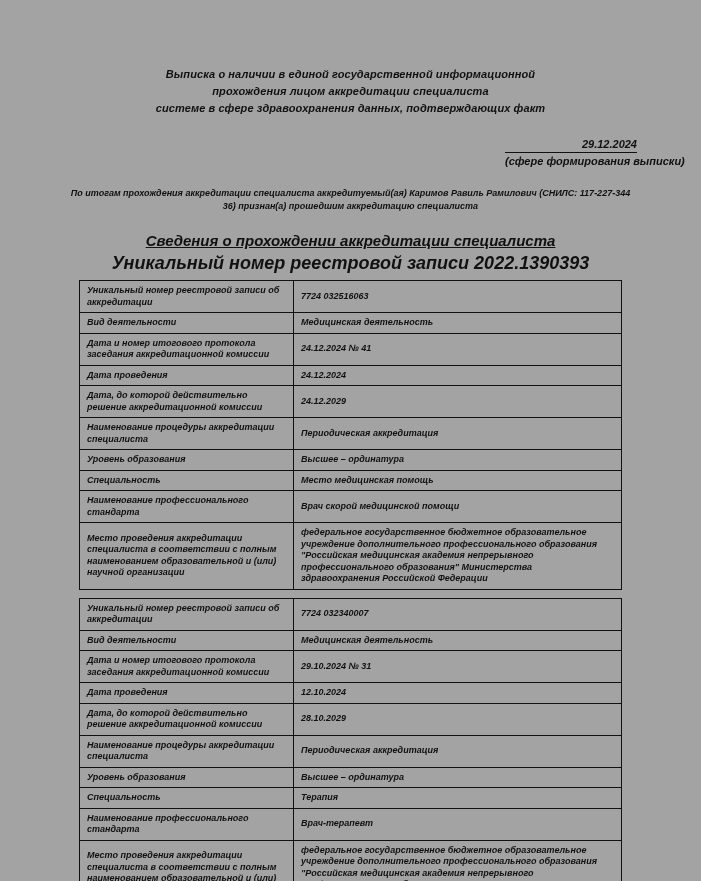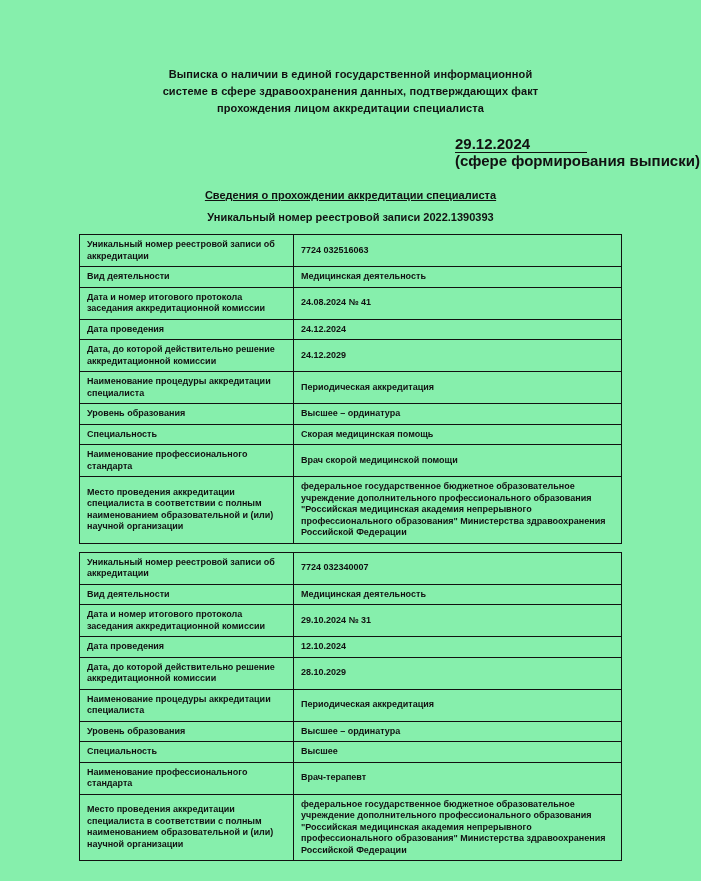--- a/index.html
+++ b/index.html
@@ -13,35 +13,36 @@
     overflow: hidden;
     font-family: "Liberation Sans", "DejaVu Sans", sans-serif;
     color: #111111;
     font-weight: 700;
   }
   .doc {
     width: 701px;
     height: 881px;
     box-sizing: border-box;
     padding-top: 66px;
-    background: #86efac;
+    background: #a3a3a3;
+    font-style: italic;
   }
   .doc-title {
     width: 470px;
     margin: 0 auto;
     text-align: center;
     font-size: 11px;
     line-height: 17px;
     letter-spacing: 0.1px;
   }
   .date-block {
     width: 132px;
-    margin: 21px 114px 0 auto;
-    text-align: left;
-    font-size: 15px;
+    margin: 21px 64px 0 auto;
+    text-align: right;
+    font-size: 11px;
   }
   .date-value {
     display: block;
     padding-bottom: 2px;
     border-bottom: 1px solid #111111;
     line-height: 12px;
   }
   .date-caption {
     display: block;
     padding-top: 2px;
@@ -51,28 +52,28 @@
   .intro {
     width: 562px;
     margin: 20px auto 0 auto;
     text-align: center;
     font-size: 9px;
     line-height: 13px;
   }
   .section-heading {
     margin: 22px auto 0 auto;
     text-align: center;
-    font-size: 11px;
+    font-size: 15px;
     line-height: 12px;
     text-decoration: underline;
   }
   .record-number {
     margin: 8px auto 0 auto;
     text-align: center;
-    font-size: 11px;
+    font-size: 18px;
     line-height: 16px;
   }
   table.acc-table {
     width: 543px;
     margin: 9px auto 0 auto;
     border-collapse: collapse;
     table-layout: fixed;
     padding-left: 24px;
   }
   table.acc-table + table.acc-table {
@@ -89,67 +90,68 @@
   td.label-cell  { width: 198px; }
   td.value-cell  { padding-left: 10px; }
 </style>
 </head>
 <body>
 
 <div class="doc">
 
   <div class="doc-title">
     <div>Выписка о наличии в единой государственной информационной</div>
+    <div>прохождения лицом аккредитации специалиста</div>
     <div>системе в сфере здравоохранения данных, подтверждающих факт</div>
-    <div>прохождения лицом аккредитации специалиста</div>
   </div>
 
   <div class="date-block">
     <span class="date-value">29.12.2024</span>
     <span class="date-caption">(сфере формирования выписки)</span>
   </div>
 
+  <div class="intro">По итогам прохождения аккредитации специалиста аккредитуемый(ая) Каримов Равиль Рамилович (СНИЛС: 117-227-344 36) признан(а) прошедшим аккредитацию специалиста</div>
 
   <div class="section-heading">Сведения о прохождении аккредитации специалиста</div>
 
   <div class="record-number">Уникальный номер реестровой записи 2022.1390393</div>
 
   <table class="acc-table">
     <tbody>
         <tr>
           <td class="label-cell">Уникальный номер реестровой записи об аккредитации</td>
           <td class="value-cell">7724 032516063</td>
         </tr>
         <tr>
           <td class="label-cell">Вид деятельности</td>
           <td class="value-cell">Медицинская деятельность</td>
         </tr>
         <tr>
           <td class="label-cell">Дата и номер итогового протокола заседания аккредитационной комиссии</td>
-          <td class="value-cell">24.08.2024 № 41</td>
+          <td class="value-cell">24.12.2024 № 41</td>
         </tr>
         <tr>
           <td class="label-cell">Дата проведения</td>
           <td class="value-cell">24.12.2024</td>
         </tr>
         <tr>
           <td class="label-cell">Дата, до которой действительно решение аккредитационной комиссии</td>
           <td class="value-cell">24.12.2029</td>
         </tr>
         <tr>
           <td class="label-cell">Наименование процедуры аккредитации специалиста</td>
           <td class="value-cell">Периодическая аккредитация</td>
         </tr>
         <tr>
           <td class="label-cell">Уровень образования</td>
           <td class="value-cell">Высшее – ординатура</td>
         </tr>
         <tr>
           <td class="label-cell">Специальность</td>
-          <td class="value-cell">Скорая медицинская помощь</td>
+          <td class="value-cell">Место медицинская помощь</td>
         </tr>
         <tr>
           <td class="label-cell">Наименование профессионального стандарта</td>
           <td class="value-cell">Врач скорой медицинской помощи</td>
         </tr>
         <tr>
           <td class="label-cell">Место проведения аккредитации специалиста в соответствии с полным наименованием образовательной и (или) научной организации</td>
           <td class="value-cell">федеральное государственное бюджетное образовательное учреждение дополнительного профессионального образования "Российская медицинская академия непрерывного профессионального образования" Министерства здравоохранения Российской Федерации</td>
         </tr>
       </tbody>
@@ -180,21 +182,21 @@
         <tr>
           <td class="label-cell">Наименование процедуры аккредитации специалиста</td>
           <td class="value-cell">Периодическая аккредитация</td>
         </tr>
         <tr>
           <td class="label-cell">Уровень образования</td>
           <td class="value-cell">Высшее – ординатура</td>
         </tr>
         <tr>
           <td class="label-cell">Специальность</td>
-          <td class="value-cell">Высшее</td>
+          <td class="value-cell">Терапия</td>
         </tr>
         <tr>
           <td class="label-cell">Наименование профессионального стандарта</td>
           <td class="value-cell">Врач-терапевт</td>
         </tr>
         <tr>
           <td class="label-cell">Место проведения аккредитации специалиста в соответствии с полным наименованием образовательной и (или) научной организации</td>
           <td class="value-cell">федеральное государственное бюджетное образовательное учреждение дополнительного профессионального образования "Российская медицинская академия непрерывного профессионального образования" Министерства здравоохранения Российской Федерации</td>
         </tr>
       </tbody>

